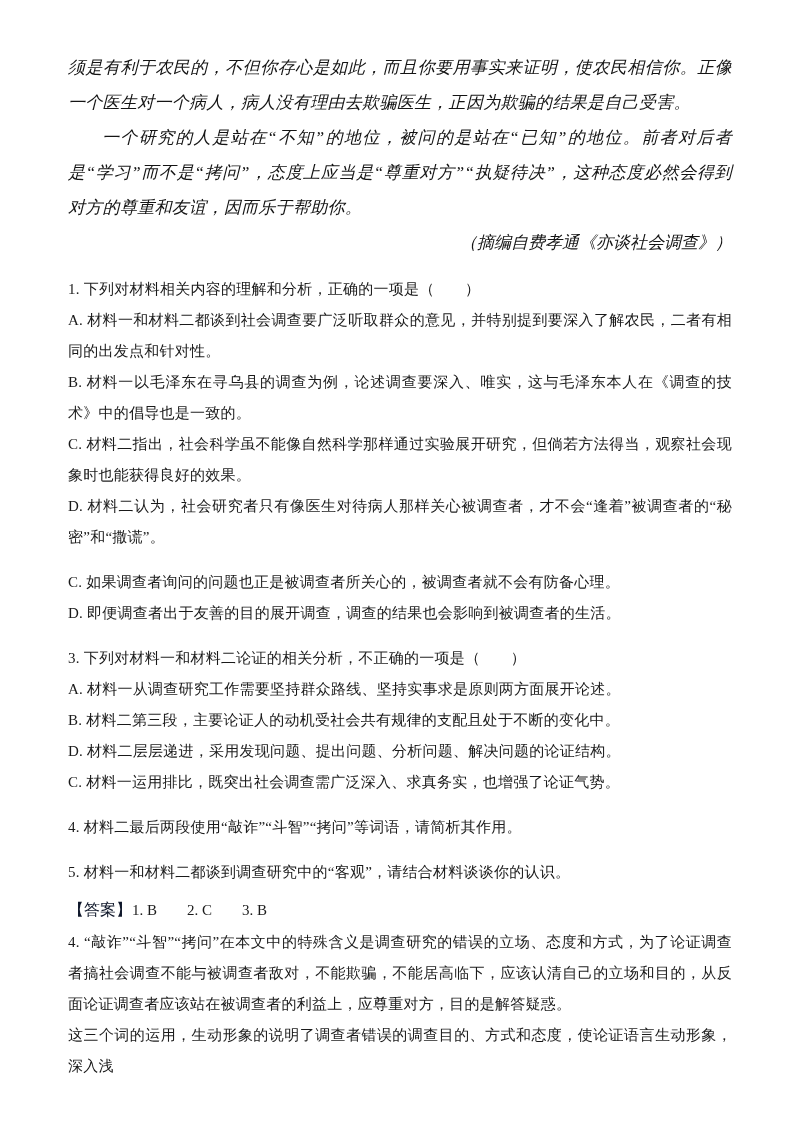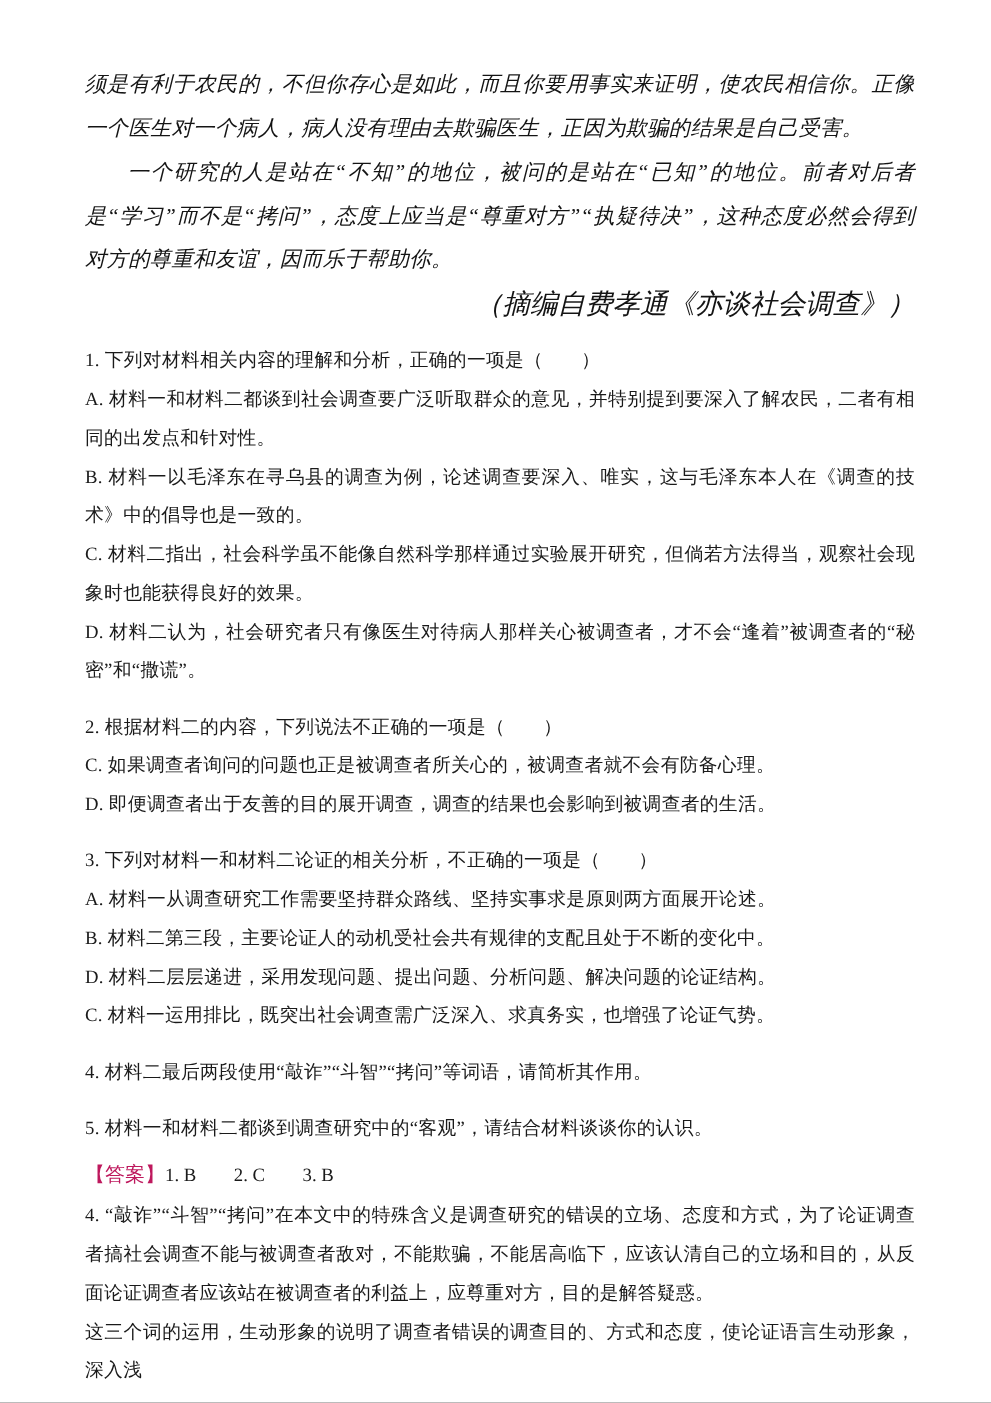--- a/index.html
+++ b/index.html
@@ -25,42 +25,42 @@
     font-style: italic;
     font-size: 17px;
     line-height: 35px;
     letter-spacing: 0.3px;
     text-align: justify;
     color: #141414;
   }
   .indent { text-indent: 2em; }
   .source-line {
     font-style: italic;
-    font-size: 22px;
+    font-size: 17px;
     line-height: 35px;
     text-align: right;
     color: #141414;
   }
   
   .body-block { margin-top: 14px; }
   .stem, .option, .expl {
     font-size: 15px;
     line-height: 31px;
     letter-spacing: 0.25px;
     text-align: justify;
     color: #1a1a1a;
   }
   .answer-line {
     margin-top: 5px;
     font-size: 15px;
     line-height: 33px;
     color: #1a1a1a;
   }
   .answer-label {
-    color: #be185d;
+    color: #0f172a;
     font-size: 16px;
   }
   .answer-item { margin-right: 30px; }
   .footer {
     position: absolute;
     left: 0;
     width: 100%;
     top: 1090px;
     text-align: center;
     font-size: 13.5px;
@@ -86,21 +86,20 @@
 
     <div class="body-block">
       <p class="stem">1. 下列对材料相关内容的理解和分析，正确的一项是（　　）</p>
       <p class="option">A. 材料一和材料二都谈到社会调查要广泛听取群众的意见，并特别提到要深入了解农民，二者有相同的出发点和针对性。</p>
       <p class="option">B. 材料一以毛泽东在寻乌县的调查为例，论述调查要深入、唯实，这与毛泽东本人在《调查的技术》中的倡导也是一致的。</p>
       <p class="option">C. 材料二指出，社会科学虽不能像自然科学那样通过实验展开研究，但倘若方法得当，观察社会现象时也能获得良好的效果。</p>
       <p class="option">D. 材料二认为，社会研究者只有像医生对待病人那样关心被调查者，才不会“逢着”被调查者的“秘密”和“撒谎”。</p>
     </div>
 
     <div class="body-block">
-      <p class="stem">2. 根据材料二的内容，下列说法不正确的一项是（　　）</p>
       <p class="option">C. 如果调查者询问的问题也正是被调查者所关心的，被调查者就不会有防备心理。</p>
       <p class="option">D. 即便调查者出于友善的目的展开调查，调查的结果也会影响到被调查者的生活。</p>
     </div>
 
     <div class="body-block">
       <p class="stem">3. 下列对材料一和材料二论证的相关分析，不正确的一项是（　　）</p>
       <p class="option">A. 材料一从调查研究工作需要坚持群众路线、坚持实事求是原则两方面展开论述。</p>
       <p class="option">B. 材料二第三段，主要论证人的动机受社会共有规律的支配且处于不断的变化中。</p>
       <p class="option">D. 材料二层层递进，采用发现问题、提出问题、分析问题、解决问题的论证结构。</p>
       <p class="option">C. 材料一运用排比，既突出社会调查需广泛深入、求真务实，也增强了论证气势。</p>

